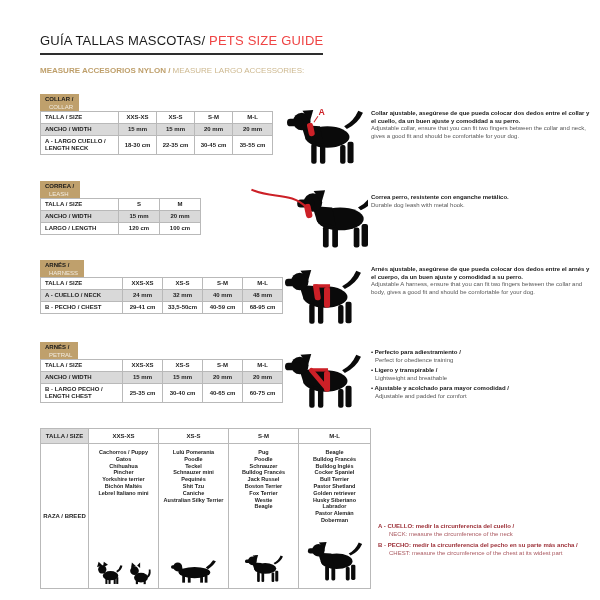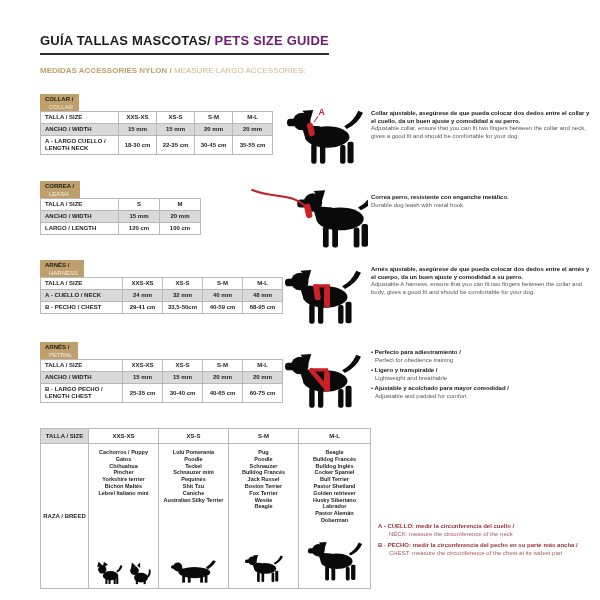--- a/index.html
+++ b/index.html
@@ -4,22 +4,22 @@
 <title>GUÍA TALLAS MASCOTAS / PETS SIZE GUIDE</title>
 <style>
   html,body{margin:0;padding:0;background:#ffffff;}
   .canvas{position:relative;width:600px;height:600px;background:#fff;overflow:hidden;
           font-family:"Liberation Sans",sans-serif;color:#1c1c1c;}
   .abs{position:absolute;}
 
   
   .page-title{left:40px;top:33px;font-size:13px;letter-spacing:.2px;border-bottom:2px solid #2e2e2e;
               padding-bottom:5px;white-space:nowrap;}
-  .t-es{font-weight:700;color:#1b1b1b;}
-  .t-en{font-weight:700;color:#701a75;}
+  .t-es{font-weight:400;color:#1b1b1b;}
+  .t-en{font-weight:400;color:#ef4444;}
   .subtitle{left:40px;top:66px;font-size:8px;white-space:nowrap;}
   .s-es{font-weight:700;color:#bfa06c;}
   .s-en{font-weight:400;color:#cdb88f;}
 
   
   .badge{background:#bfa06c;color:#fff;font-size:7px;padding:2px 6px 2px 5px;white-space:nowrap;display:inline-block;}
   .badge .b-es{font-weight:700;}
   .badge .b-en{font-weight:400;color:rgba(255,255,255,.8);}
 
   
@@ -115,21 +115,21 @@
     </g>
   </symbol>
 </svg>
 
 <div class="canvas">
 
   <div class="abs page-title">
     <span class="t-es">GUÍA TALLAS MASCOTAS/</span><span class="t-en"> PETS SIZE GUIDE</span>
   </div>
   <div class="abs subtitle">
-    <span class="s-es">MEDIDAS ACCESSORIES NYLON /</span><span class="s-en"> MEASURE LARGO ACCESSORIES:</span>
+    <span class="s-es">MEASURE ACCESORIOS NYLON /</span><span class="s-en"> MEASURE LARGO ACCESSORIES:</span>
   </div>
 
   <div class="abs" style="left:40px;top:94px;">
     <span class="badge"><span class="b-es">COLLAR /</span><span class="b-en"> COLLAR</span></span>
   </div>
   <table class="sizing abs" style="left:40px;top:111px;width:232px;">
     <colgroup>
         <col style="width:78px">
         <col style="width:38px">
         <col style="width:38px">

